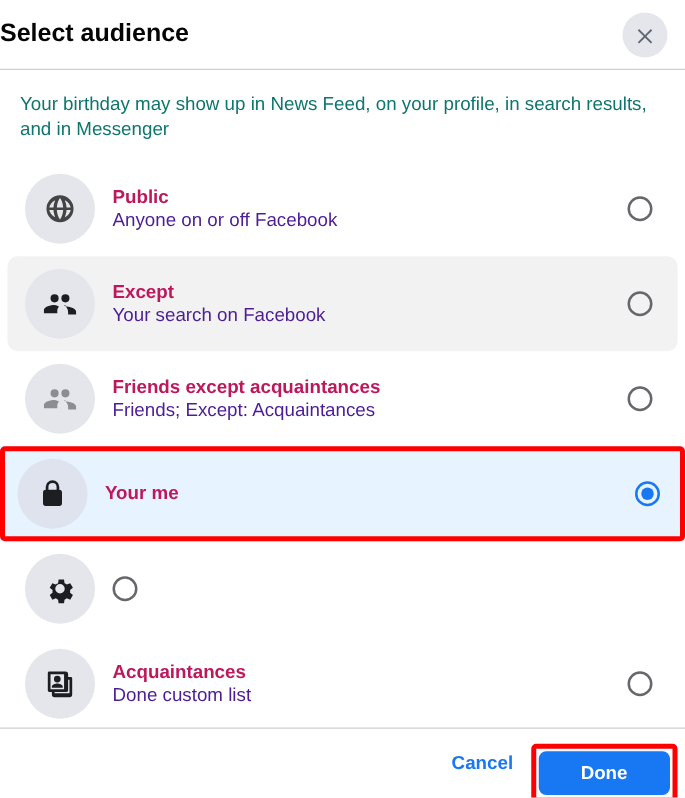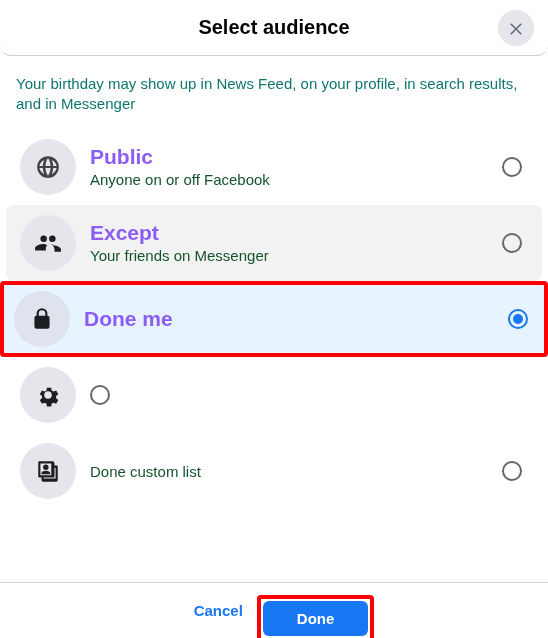--- a/index.html
+++ b/index.html
@@ -1,43 +1,43 @@
 <!DOCTYPE html>
 <html><head>
 <meta charset="utf-8">
 <style>
   * { box-sizing: border-box; }
   html, body { margin:0; padding:0; font-family: Helvetica, Arial, sans-serif; background:#fff; }
   body { width:548px; height:638px; overflow:hidden; position:relative; }
   .dialog { width:548px; height:638px; display:flex; flex-direction:column; background:#fff; position:relative; }
-  .header { position:relative; height:56px; border-bottom:1px solid #ced0d4; display:flex; align-items:center; justify-content:center;border-radius:11px; }
+  .header { position:relative; height:56px; border-bottom:1px solid #ced0d4; display:flex; align-items:center; justify-content:flex-start; }
   .header-title { font-size:20px; font-weight:700; color:#050505; }
   .close-btn { position:absolute; right:14px; top:10px; width:36px; height:36px; border-radius:18px; background:#e4e6eb; display:flex; align-items:center; justify-content:center; cursor:pointer; }
   .close-btn svg { width:18px; height:18px; fill:#606770; }
   .scroll { flex:1; overflow-y:auto; padding-bottom:4px; }
   .scroll::-webkit-scrollbar { width:12px; }
   .scroll::-webkit-scrollbar-thumb { background:#bcc0c4; border-radius:6px; }
   .scroll::-webkit-scrollbar-track { background:#f0f2f5; }
   .desc { padding:18px 16px 14px 16px; color:#0f766e; font-size:15px; line-height:1.35; }
   .option { display:flex; align-items:center; padding:10px 14px; border-radius:8px; margin:0 6px; cursor:pointer; position:relative; }
   .option.hover { background:#f2f2f2; }
   .option.selected { background:#e7f3ff; }
   .highlight-red { position:absolute; inset:0; border:4px solid #ff0000; border-radius:4px; pointer-events:none; }
   .opt-icon { width:56px; height:56px; border-radius:28px; background:#e4e6eb; display:flex; align-items:center; justify-content:center; flex-shrink:0; margin-right:14px; }
   .opt-icon.sel { background:#dfe3ee; }
   .opt-icon svg { width:26px; height:26px; fill:#1c1e21; }
   .opt-icon.muted svg { fill:#8a8d91; }
   .opt-icon.globe svg { fill:#444; }
   .opt-text { flex:1; }
-  .opt-title { font-size:21px; font-weight:600; color:#8b5cf6; }
-  .opt-sub { font-size:15px; color:#14532d; margin-top:2px; }
+  .opt-title { font-size:15px; font-weight:600; color:#be185d; }
+  .opt-sub { font-size:15px; color:#4c1d95; margin-top:2px; }
   .radio { width:20px; height:20px; border:2px solid #65676b; border-radius:50%; display:flex; align-items:center; justify-content:center; flex-shrink:0; margin-right:6px; }
   .radio.on { border-color:#1877f2; }
   .radio.on::after { content:""; width:10px; height:10px; border-radius:50%; background:#1877f2; }
-  .footer { border-top:1px solid #ced0d4; height:56px; display:flex; align-items:center; justify-content:center; padding:16px 12px; gap:6px; }
+  .footer { border-top:1px solid #ced0d4; height:56px; display:flex; align-items:center; justify-content:flex-end; padding:16px 12px; gap:6px; }
   .btn-cancel { color:#1877f2; font-weight:600; font-size:15px; padding:8px 14px; cursor:pointer; border-radius:6px; }
   .btn-done { background:#1877f2; color:#fff; font-weight:700; font-size:15px; padding:9px 34px; border-radius:6px; cursor:pointer; position:relative;margin-top:16px; }
   .done-highlight { position:absolute; inset:-6px; border:4px solid #ff0000; border-radius:4px; pointer-events:none; }
 </style>
 </head>
 <body>
 
 <div class="dialog">
   <div class="header">
     <div class="header-title">Select audience</div>
@@ -65,55 +65,68 @@
     </div>
 
     <div class="option hover">
       <div class="opt-icon">
         <svg viewBox="0 0 24 24">
             <path d="M16 11a3 3 0 100-6 3 3 0 000 6zM8 11a3 3 0 100-6 3 3 0 000 6zm0 2c-2.67 0-8 1.34-8 4v2h10v-2c0-1.1.48-2.06 1.28-2.85C10.18 13.4 9.08 13 8 13zm8 0c-.29 0-.62.02-.97.05C16.6 14.1 18 15.8 18 18v2h6v-2c0-2.66-5.33-4-8-4z"></path>
           </svg>
       </div>
       <div class="opt-text">
         <div class="opt-title">Except</div>
-        <div class="opt-sub">Your friends on Messenger</div>
+        <div class="opt-sub">Your search on Facebook</div>
       </div>
       <div class="radio"></div>
     </div>
 
+    <div class="option">
+      <div class="opt-icon muted">
+        <svg viewBox="0 0 24 24">
+            <path d="M16 11a3 3 0 100-6 3 3 0 000 6zM8 11a3 3 0 100-6 3 3 0 000 6zm0 2c-2.67 0-8 1.34-8 4v2h10v-2c0-1.1.48-2.06 1.28-2.85C10.18 13.4 9.08 13 8 13zm8 0c-.29 0-.62.02-.97.05C16.6 14.1 18 15.8 18 18v2h6v-2c0-2.66-5.33-4-8-4z"></path>
+          </svg>
+      </div>
+      <div class="opt-text">
+        <div class="opt-title">Friends except acquaintances</div>
+        <div class="opt-sub">Friends; Except: Acquaintances</div>
+      </div>
+      <div class="radio"></div>
+    </div>
 
     <div class="option selected" style="margin:0; border-radius:0;">
       <div class="highlight-red"></div>
       <div class="opt-icon sel">
         <svg viewBox="0 0 24 24">
             <path d="M17 9V7a5 5 0 00-10 0v2a2 2 0 00-2 2v8a2 2 0 002 2h10a2 2 0 002-2v-8a2 2 0 00-2-2zM9 7a3 3 0 016 0v2H9V7z"></path>
           </svg>
       </div>
       <div class="opt-text">
-        <div class="opt-title">Done me</div>
+        <div class="opt-title">Your me</div>
       </div>
       <div class="radio on"></div>
     </div>
 
     <div class="option">
       <div class="opt-icon">
         <svg viewBox="0 0 24 24">
             <path d="M19.43 12.98l2.11-1.65-2-3.46-2.49 1a7.03 7.03 0 00-1.7-.98l-.38-2.65h-4l-.38 2.65c-.6.24-1.17.57-1.7.98l-2.49-1-2 3.46 2.11 1.65a6.96 6.96 0 000 1.96L4.4 16.6l2 3.46 2.49-1c.53.41 1.1.74 1.7.98l.38 2.65h4l.38-2.65c.6-.24 1.17-.57 1.7-.98l2.49 1 2-3.46-2.11-1.65c.05-.32.08-.65.08-.98s-.03-.66-.08-.99zM12 15.5A3.5 3.5 0 1112 8.5a3.5 3.5 0 010 7z"></path>
           </svg>
       </div>
       <div class="radio"></div>
     </div>
 
     <div class="option">
       <div class="opt-icon">
         <svg viewBox="0 0 24 24">
             <path d="M4 3h12a2 2 0 012 2v2h2a1 1 0 011 1v12a2 2 0 01-2 2H8a2 2 0 01-2-2v-2H4a1 1 0 01-1-1V4a1 1 0 011-1zm1 2v11h10V5H5zm3 14h11V9h-1v8a1 1 0 01-1 1H8v1zm2-13a2.5 2.5 0 110 5 2.5 2.5 0 010-5zm-4 8c0-1.5 2.67-2.25 4-2.25s4 .75 4 2.25v1H6v-1z"></path>
           </svg>
       </div>
       <div class="opt-text">
+        <div class="opt-title">Acquaintances</div>
         <div class="opt-sub">Done custom list</div>
       </div>
       <div class="radio"></div>
     </div>
   </div>
 
   <div class="footer">
     <div class="btn-cancel">Cancel</div>
     <div class="btn-done">
       <span>Done</span>

